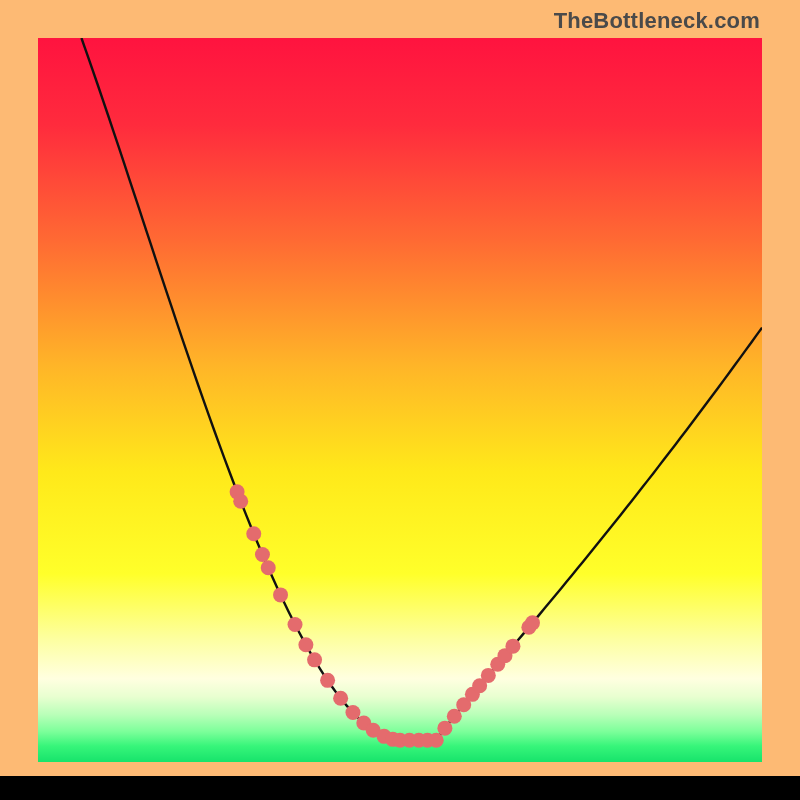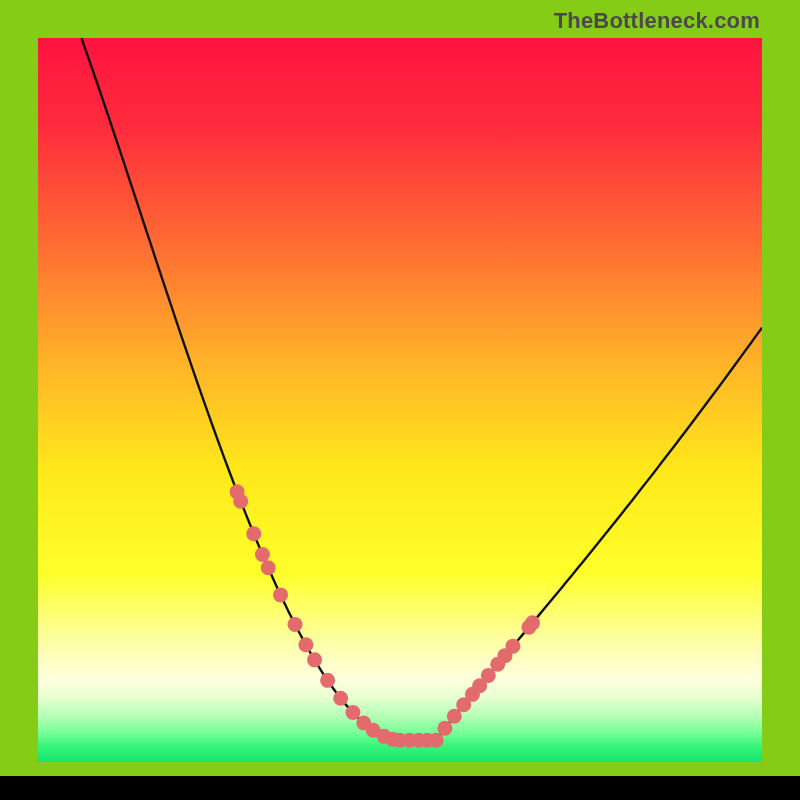--- a/index.html
+++ b/index.html
@@ -9,21 +9,21 @@
     height: 800px;
     background: #000;
     overflow: hidden;
   }
   .frame {
     position: absolute;
     left: 0;
     top: 0;
     width: 800px;
     height: 776px;
-    background: #84cc16;
+    background: #fdba74;
   }
   .plot {
     position: absolute;
     left: 38px;
     top: 38px;
     width: 724px;
     height: 724px;
     overflow: hidden;
   }
   .gradient {

